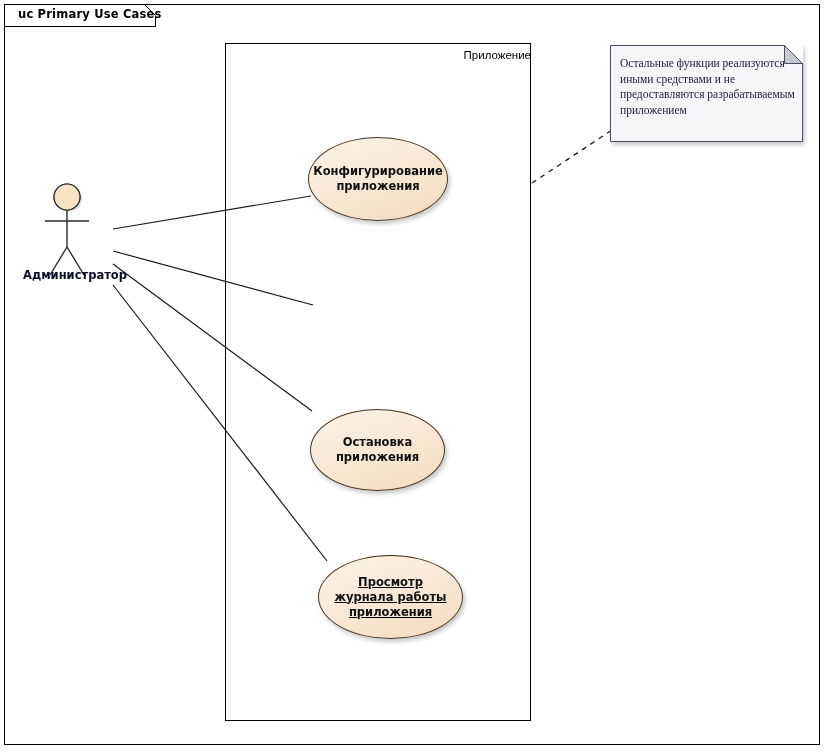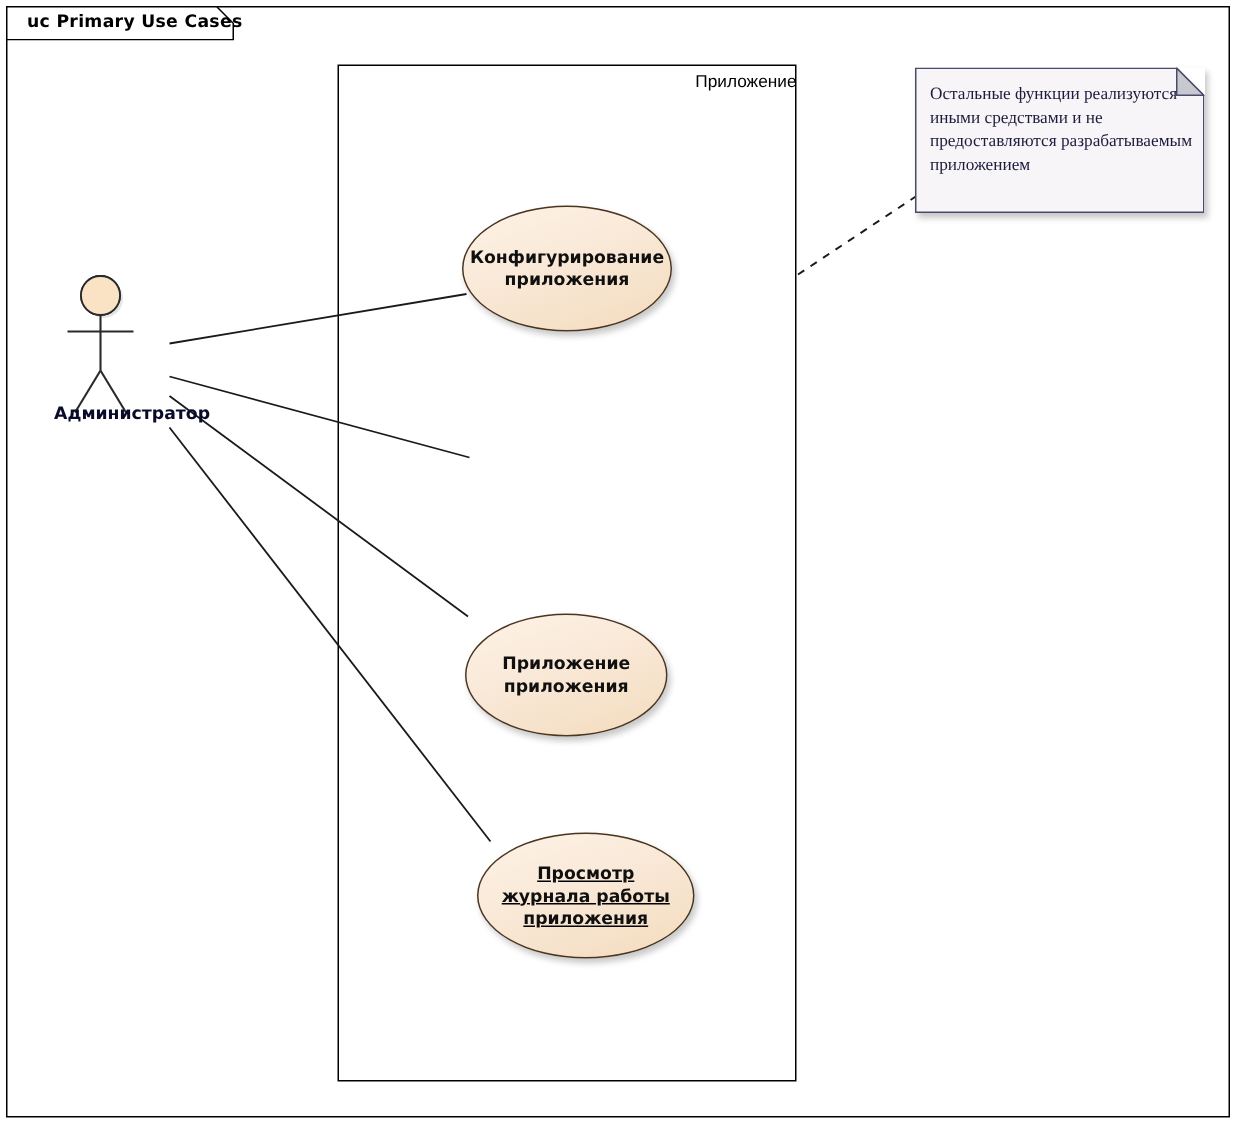--- a/index.html
+++ b/index.html
@@ -99,21 +99,21 @@
     left: 42px;
     top: 180px;
     width: 80px;
     height: 110px;
   }
   .actor-label {
     position: absolute;
     left: 10px;
     top: 268px;
     width: 130px;
-    text-align: right;
+    text-align: center;
     font-size: 11.5px;
     font-weight: bold;
     color: #0a0a2a;
     white-space: nowrap;
     font-family: "DejaVu Sans", sans-serif;
   }
 
   
   .usecase {
     position: absolute;
@@ -208,21 +208,21 @@
     </svg>
   </div>
   <div class="actor-label">Администратор</div>
 
   <div class="usecase" style="left:308px; top:137px; width:140px; height:84px;">
     <div class="usecase-label">Конфигурирование приложения</div>
   </div>
 
 
   <div class="usecase" style="left:310px; top:409px; width:135px; height:82px;">
-    <div class="usecase-label">Приложение приложения</div>
+    <div class="usecase-label">Остановка приложения</div>
   </div>
 
   <div class="usecase" style="left:318px; top:555px; width:145px; height:84px;text-decoration:underline;">
     <div class="usecase-label">Просмотр журнала работы приложения</div>
   </div>
 
   <div class="note">
     <svg width="193" height="97" viewBox="0 0 193 97">
       <path d="M 0.5 0.5 L 174.5 0.5 L 192.5 18.5 L 192.5 96.5 L 0.5 96.5 Z" fill="#f8f5f8" stroke="#4a4a6a" stroke-width="1"></path>
       <path d="M 174.5 0.5 L 174.5 18.5 L 192.5 18.5 Z" fill="#c8c8d0" stroke="#4a4a6a" stroke-width="1"></path>

